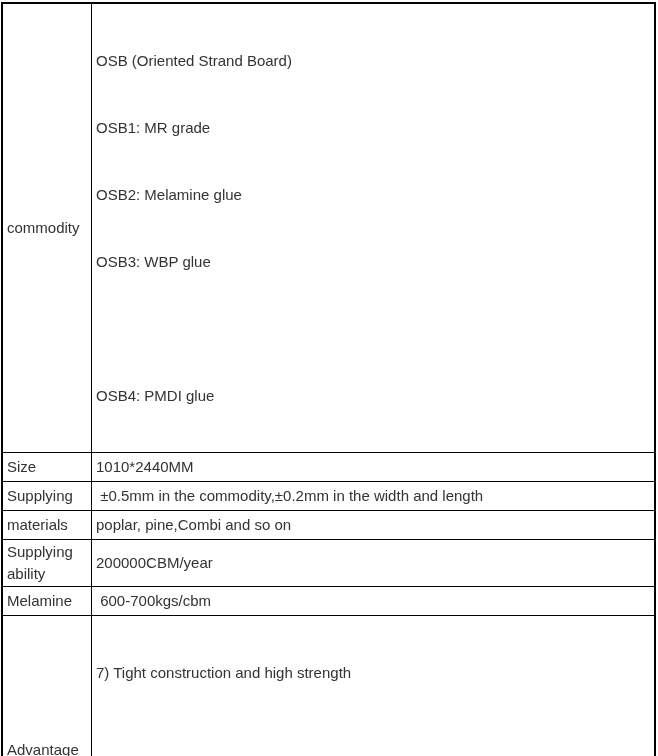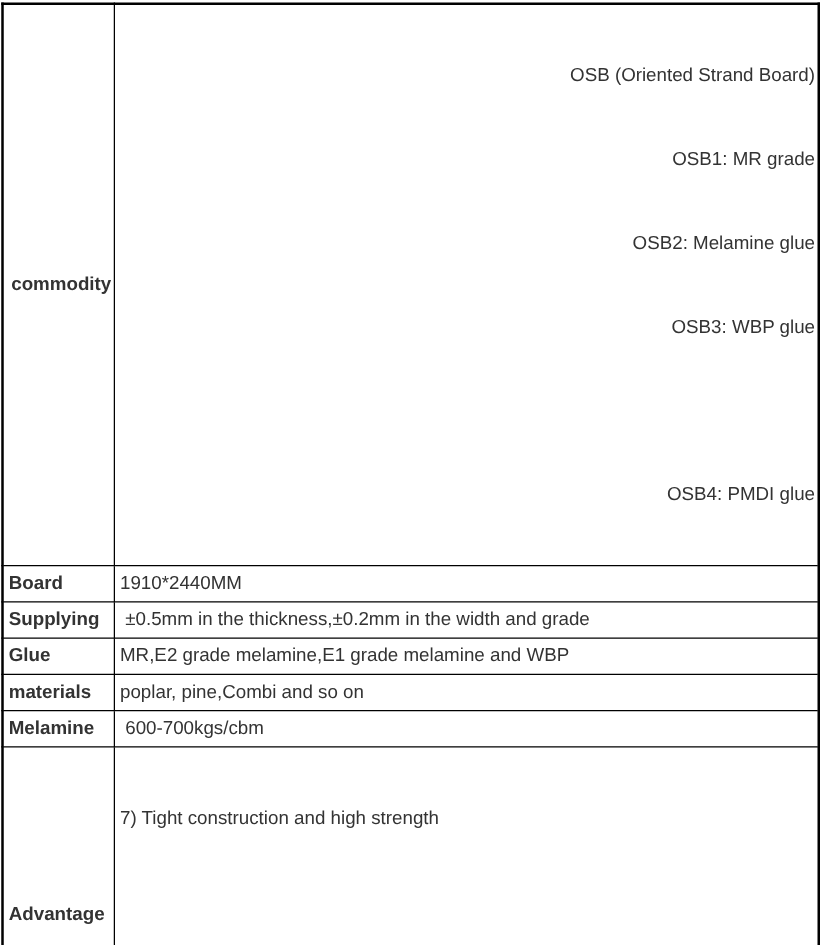--- a/index.html
+++ b/index.html
@@ -26,32 +26,31 @@
     border: 1px solid #000000;
     vertical-align: middle;
     padding: 1px 2px 1px 4px;
     overflow: hidden;
   }
   td.label {
     width: 82px;
     line-height: 22px;
     padding-left: 3px;
     word-wrap: break-word;
-    font-weight: bold;
   }
   td.value {
     white-space: pre-wrap;
     line-height: 22px;
   }
   .line {
     white-space: pre-wrap;
     line-height: 23px;
     min-height: 23px;
   }
-  tr.h-commodity td { height: 138px; text-align: right; }
+  tr.h-commodity td { height: 138px; }
   tr.h-simple td    { height: 26px;  }
   tr.h-double td    { height: 44px;  }
   tr.h-advantage td { height: 184px; }
 </style>
 </head>
 <body>
 
 <div class="page">
   <table class="spec">
     <tbody>
@@ -62,40 +61,40 @@
           <div class="line">OSB (Oriented Strand Board)</div>
           <div class="line">OSB1: MR grade</div>
           <div class="line">OSB2: Melamine glue</div>
           <div class="line">OSB3: WBP glue</div>
           <div class="line"></div>
           <div class="line">OSB4: PMDI glue</div>
         </td>
       </tr>
 
       <tr class="h-simple">
-        <td class="label">Board</td>
-        <td class="value">1910*2440MM</td>
+        <td class="label">Size</td>
+        <td class="value">1010*2440MM</td>
       </tr>
 
 
       <tr class="h-simple">
         <td class="label">Supplying</td>
-        <td class="value"> ±0.5mm in the thickness,±0.2mm in the width and grade</td>
+        <td class="value"> ±0.5mm in the commodity,±0.2mm in the width and length</td>
       </tr>
 
-      <tr class="h-simple">
-        <td class="label">Glue</td>
-        <td class="value">MR,E2 grade melamine,E1 grade melamine and WBP</td>
-      </tr>
 
       <tr class="h-simple">
         <td class="label">materials</td>
         <td class="value">poplar, pine,Combi and so on</td>
       </tr>
 
+      <tr class="h-double">
+        <td class="label">Supplying ability</td>
+        <td class="value">200000CBM/year</td>
+      </tr>
 
       <tr class="h-simple">
         <td class="label">Melamine</td>
         <td class="value"> 600-700kgs/cbm</td>
       </tr>
 
       <tr class="h-advantage">
         <td class="label">Advantage</td>
         <td class="value">
           <div class="line">7) Tight construction and high strength</div>

